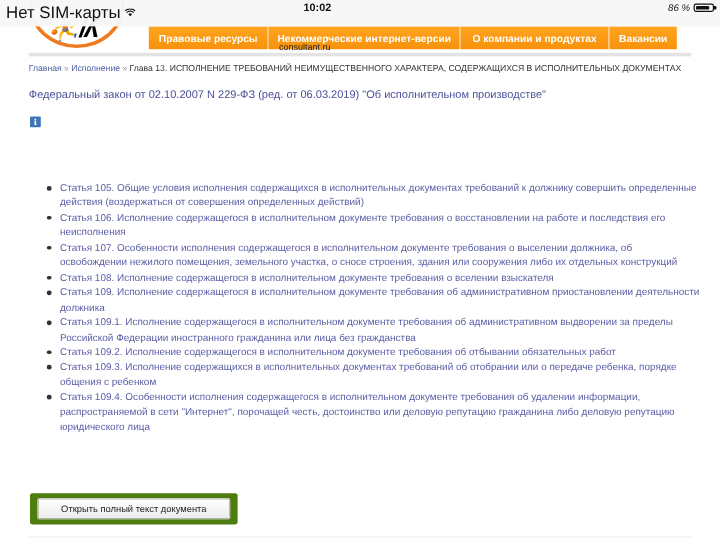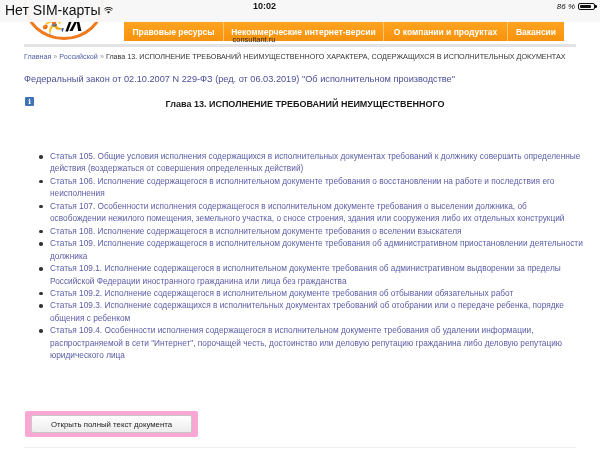--- a/index.html
+++ b/index.html
@@ -160,21 +160,21 @@
     width: 3.5px; height: 3.5px;
     border-radius: 50%;
     background: #333;
   }
   .articles li span { cursor: pointer; }
 
   .open-btn-wrap {
     position: absolute;
     left: 25px; top: 411px;
     width: 173px; height: 26px;
-    background: #f9a8d4;
+    background: #4d7c0f;
     border-radius: 2px;
     padding: 4px 6px;
   }
   .open-btn {
     width: 100%; height: 100%;
     background: linear-gradient(#ffffff, #ececec);
     border: 1px solid #c8c8c8;
     border-radius: 2px;
     font-size: 7.8px;
     color: #222;
@@ -216,29 +216,28 @@
   <div class="sb-right">
     <span>86 %</span>
     <div class="battery">
         <div class="battery-fill"></div>
       </div>
   </div>
 </div>
 <div class="url-bar">consultant.ru</div>
 
 <div class="breadcrumb">
-  <a>Главная</a><span class="sep">»</span><a>Российской</a><span class="sep">»</span><span>Глава 13. ИСПОЛНЕНИЕ ТРЕБОВАНИЙ НЕИМУЩЕСТВЕННОГО ХАРАКТЕРА, СОДЕРЖАЩИХСЯ В ИСПОЛНИТЕЛЬНЫХ ДОКУМЕНТАХ</span>
+  <a>Главная</a><span class="sep">»</span><a>Исполнение</a><span class="sep">»</span><span>Глава 13. ИСПОЛНЕНИЕ ТРЕБОВАНИЙ НЕИМУЩЕСТВЕННОГО ХАРАКТЕРА, СОДЕРЖАЩИХСЯ В ИСПОЛНИТЕЛЬНЫХ ДОКУМЕНТАХ</span>
 </div>
 
 <div class="law-title">Федеральный закон от 02.10.2007 N 229-ФЗ (ред. от 06.03.2019) "Об исполнительном производстве"</div>
 
 <div class="info-icon">i</div>
 
 <div class="chapter-title">
-  <div>Глава 13. ИСПОЛНЕНИЕ ТРЕБОВАНИЙ НЕИМУЩЕСТВЕННОГО</div>
 </div>
 
 <ul class="articles">
   <li><span>Статья 105. Общие условия исполнения содержащихся в исполнительных документах требований к должнику совершить определенные действия (воздержаться от совершения определенных действий)</span></li>
   <li><span>Статья 106. Исполнение содержащегося в исполнительном документе требования о восстановлении на работе и последствия его неисполнения</span></li>
   <li><span>Статья 107. Особенности исполнения содержащегося в исполнительном документе требования о выселении должника, об освобождении нежилого помещения, земельного участка, о сносе строения, здания или сооружения либо их отдельных конструкций</span></li>
   <li><span>Статья 108. Исполнение содержащегося в исполнительном документе требования о вселении взыскателя</span></li>
   <li><span>Статья 109. Исполнение содержащегося в исполнительном документе требования об административном приостановлении деятельности должника</span></li>
   <li><span>Статья 109.1. Исполнение содержащегося в исполнительном документе требования об административном выдворении за пределы Российской Федерации иностранного гражданина или лица без гражданства</span></li>
   <li><span>Статья 109.2. Исполнение содержащегося в исполнительном документе требования об отбывании обязательных работ</span></li>

